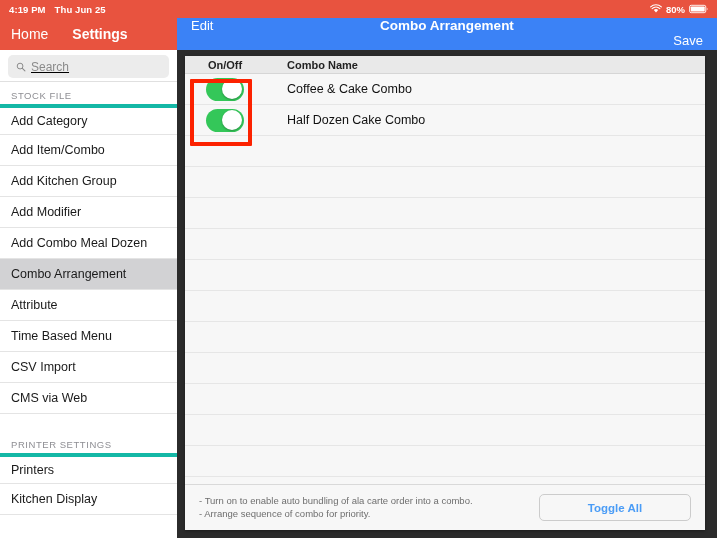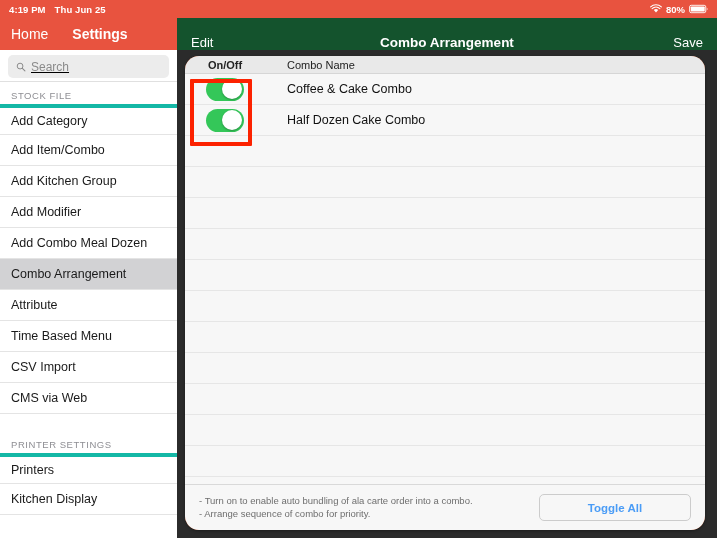--- a/index.html
+++ b/index.html
@@ -148,25 +148,26 @@
     justify-content: flex-end;
     padding-right: 8px;
     gap: 4px;
   }
   .wifi-icon { width: 12px; height: 10px; display:block; }
   .battery-pct { color:#fff; font-size: 9.5px; font-weight: bold; }
   .battery-icon { width: 20px; height: 10px; display:block; }
 
   .c-navbar {
     height: 32px;
-    background: #14532d;
-    display: flex;
-    align-items: flex-end;
+    background: #3b82f6;
+    display: flex;
+    align-items: flex-start;
     position: relative;
     padding: 0 14px;
+    flex-direction: column;
   }
   .c-navbar .nav-edit {
     color: #ffffff;
     font-size: 13px;
   }
   .c-navbar .nav-title {
     position: absolute;
     left: 0; right: 0;
     text-align: center;
     color: #ffffff;
@@ -184,21 +185,21 @@
     flex: 1 1 auto;
     background: #2b2b2b;
     padding: 6px 12px 8px 8px;
     position: relative;
   }
 
   .card {
     width: 100%;
     height: 100%;
     background: #c2410c;
-    border-radius: 14px;
+    border-radius: 0;
     overflow: hidden;
     display: flex;
     flex-direction: column;
     box-shadow: 0 1px 3px rgba(0,0,0,0.35);
   }
 
   .tbl-header {
     height: 18px;
     background: #e9e9e9;
     border-bottom: 1px solid #d6d6d6;
@@ -209,21 +210,21 @@
   .th-onoff {
     width: 80px;
     flex: 0 0 80px;
     text-align: center;
     font-size: 11px;
     font-weight: bold;
     color: #222;
   }
   .th-name {
     font-size: 11px;
-    font-weight: normal;
+    font-weight: bold;
     color: #222;
     padding-left: 22px;
   }
 
   .tbl-rows {
     flex: 1 1 auto;
     overflow: hidden;
     background: #f7f7f7;
   }
 

